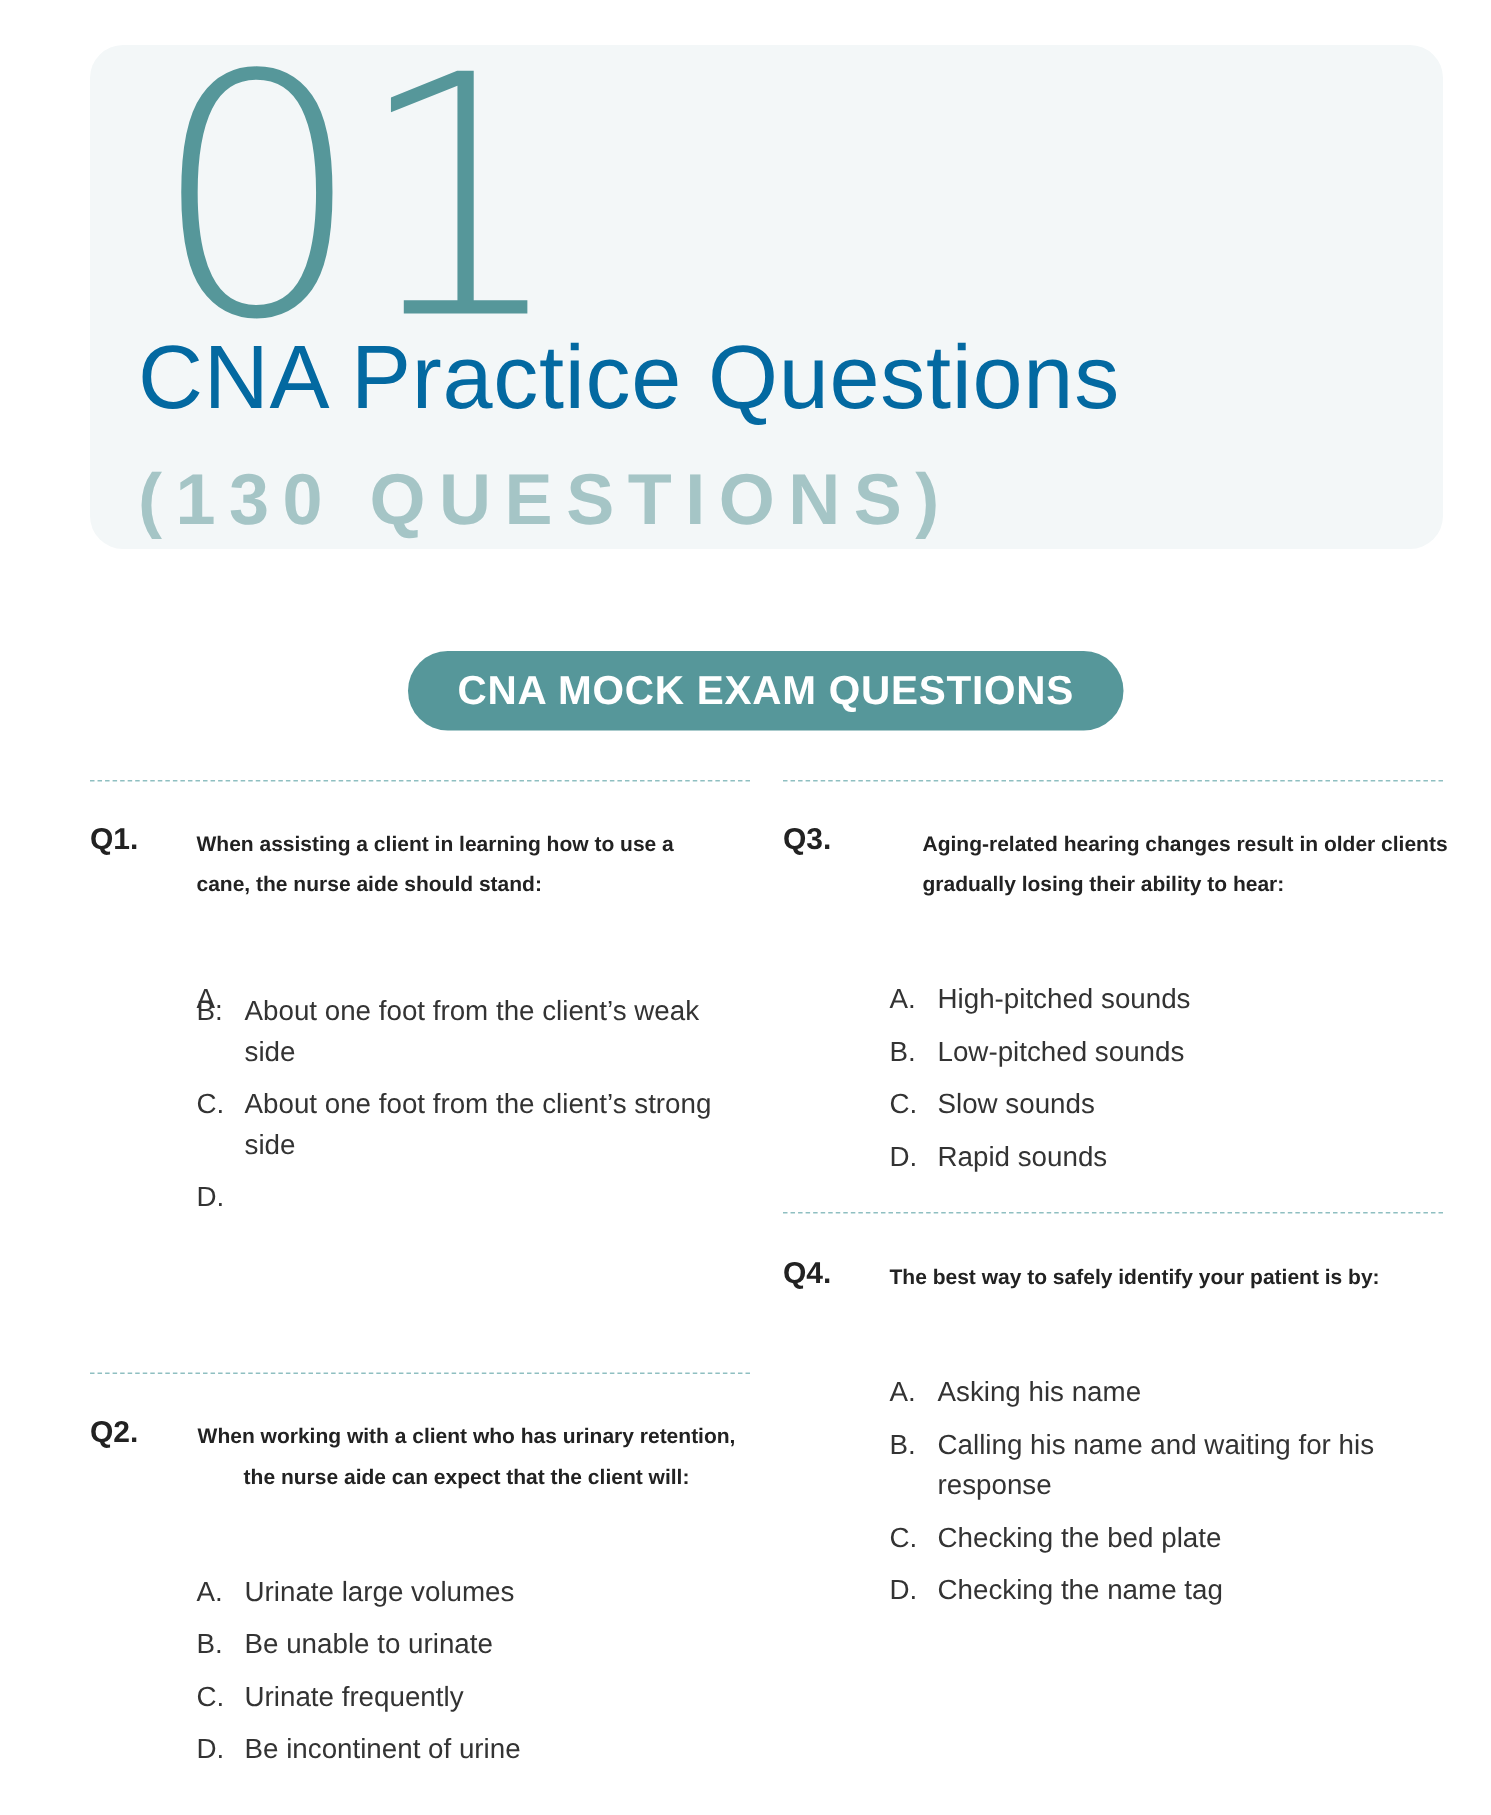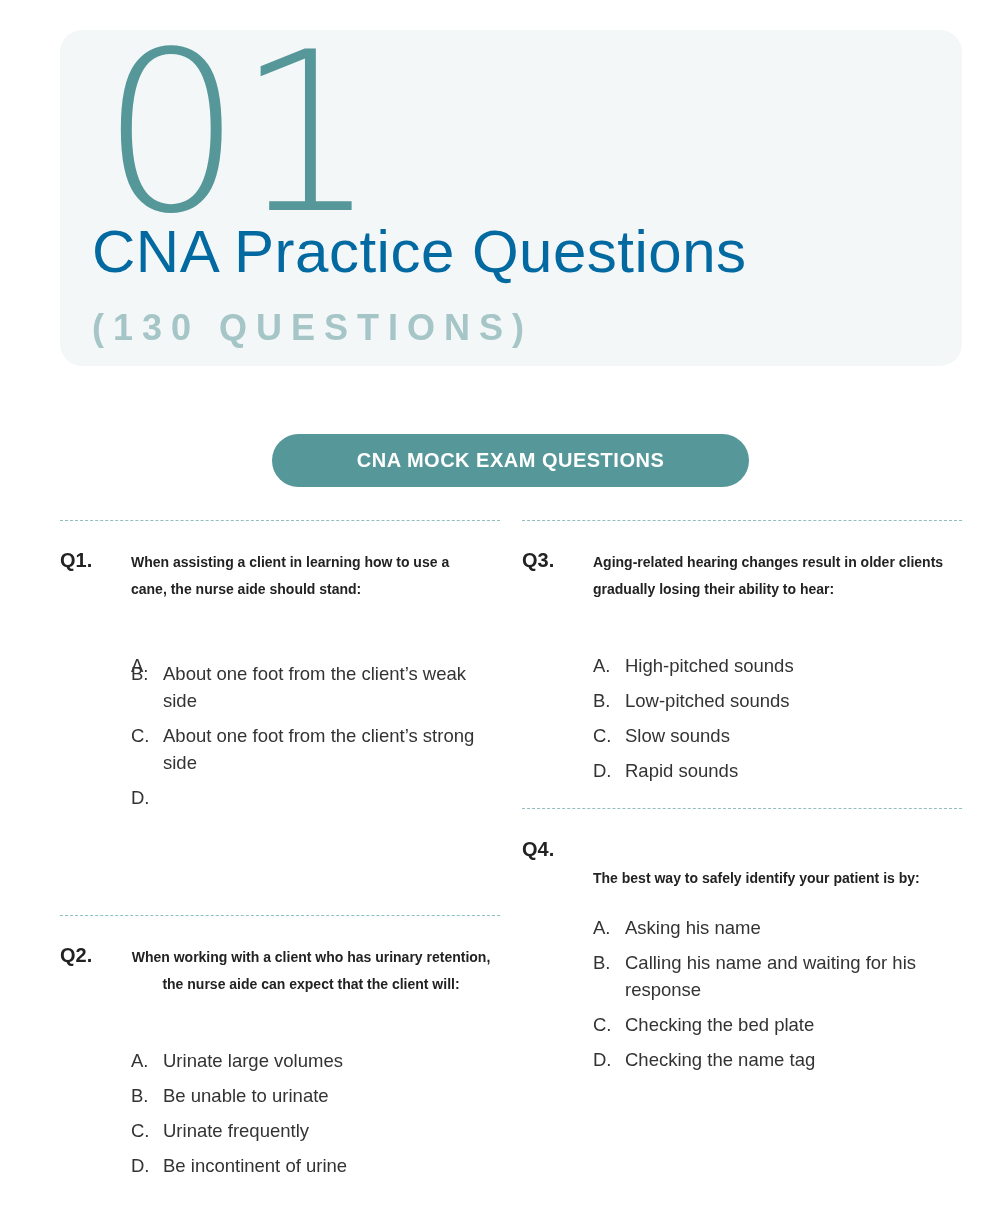--- a/index.html
+++ b/index.html
@@ -1,23 +1,23 @@
 <!DOCTYPE html>
 <html><head>
 <meta charset="utf-8">
 <style>
   html, body { margin: 0; padding: 0; background: #ffffff; }
   body { width: 994px; height: 1210px; position: relative; overflow: hidden; font-family: "Liberation Sans", sans-serif; color: #222; }
 
   .hero { position: absolute; left: 60px; top: 30px; width: 902px; height: 336px; background: #f3f7f8; border-radius: 22px; }
   .hero-num { position: absolute; left: 80px; top: 22px; font-family: "DejaVu Sans", sans-serif; font-weight: 200; font-size: 222px; line-height: 1; color: #56979a; letter-spacing: -6px; margin-left: 21px; -webkit-text-stroke: 0; }
   .hero-title { position: absolute; left: 92px; top: 222px; font-size: 60px; line-height: 1; color: #0369a1; font-weight: normal; letter-spacing: 0.5px; }
-  .hero-sub { position: absolute; left: 92px; top: 310px; font-size: 36px; font-weight: bold; color: #a5c5c6; letter-spacing: 9px; line-height: 1; }
+  .hero-sub { position: absolute; left: 92px; top: 310px; font-size: 48px; font-weight: bold; color: #a5c5c6; letter-spacing: 9px; line-height: 1; }
 
-  .pill { position: absolute; left: 272px; top: 434px; width: 477px; height: 53px; border-radius: 27px; background: #56979a; color: #fff; font-weight: bold; font-size: 20px; display: flex; align-items: center; justify-content: center; letter-spacing: 0.5px; }
+  .pill { position: absolute; left: 272px; top: 434px; width: 477px; height: 53px; border-radius: 27px; background: #56979a; color: #fff; font-weight: bold; font-size: 27px; display: flex; align-items: center; justify-content: center; letter-spacing: 0.5px; }
 
   .divider { position: absolute; height: 0; border-top: 1.5px dashed #8fbfc1; }
 
   .q { position: absolute; }
   .q-num { position: absolute; left: 0; top: 0; font-weight: bold; font-size: 20px; color: #222; }
   .q-text { position: absolute; left: 71px; top: 0; font-weight: bold; font-size: 14px; line-height: 26.5px; color: #222; }
   .opts { position: absolute; left: 71px; }
   .opt { position: relative; font-size: 18.5px; line-height: 27px; color: #333; margin-bottom: 8px; padding-left: 32px; }
   .opt .letter { position: absolute; left: 0; top: 0; }
 </style>
@@ -53,31 +53,31 @@
   <div class="opts" style="top:103px; width:370px;">
     <div class="opt"><span class="letter">A.</span><span>Urinate large volumes</span></div>
     <div class="opt"><span class="letter">B.</span><span>Be unable to urinate</span></div>
     <div class="opt"><span class="letter">C.</span><span>Urinate frequently</span></div>
     <div class="opt"><span class="letter">D.</span><span>Be incontinent of urine</span></div>
   </div>
 </div>
 
 <div class="q" style="left:522px; top:549px; width:440px;">
   <div class="q-num">Q3.</div>
-  <div class="q-text" style="width:365px;">Aging-related hearing changes result in older clients gradually losing their ability to hear:</div>
+  <div class="q-text" style="width:365px;margin-left:22px;">Aging-related hearing changes result in older clients gradually losing their ability to hear:</div>
   <div class="opts" style="top:103px; width:370px;">
     <div class="opt"><span class="letter">A.</span><span>High-pitched sounds</span></div>
     <div class="opt"><span class="letter">B.</span><span>Low-pitched sounds</span></div>
     <div class="opt"><span class="letter">C.</span><span>Slow sounds</span></div>
     <div class="opt"><span class="letter">D.</span><span>Rapid sounds</span></div>
   </div>
 </div>
 
 <div class="q" style="left:522px; top:838px; width:440px;">
   <div class="q-num">Q4.</div>
-  <div class="q-text" style="width:350px;margin-top:27px;">The best way to safely identify your patient is by:</div>
+  <div class="q-text" style="width:350px;">The best way to safely identify your patient is by:</div>
   <div class="opts" style="top:76px; width:345px;">
     <div class="opt"><span class="letter">A.</span><span>Asking his name</span></div>
     <div class="opt"><span class="letter">B.</span><span>Calling his name and waiting for his response</span></div>
     <div class="opt"><span class="letter">C.</span><span>Checking the bed plate</span></div>
     <div class="opt"><span class="letter">D.</span><span>Checking the name tag</span></div>
   </div>
 </div>
 
 </body></html>

